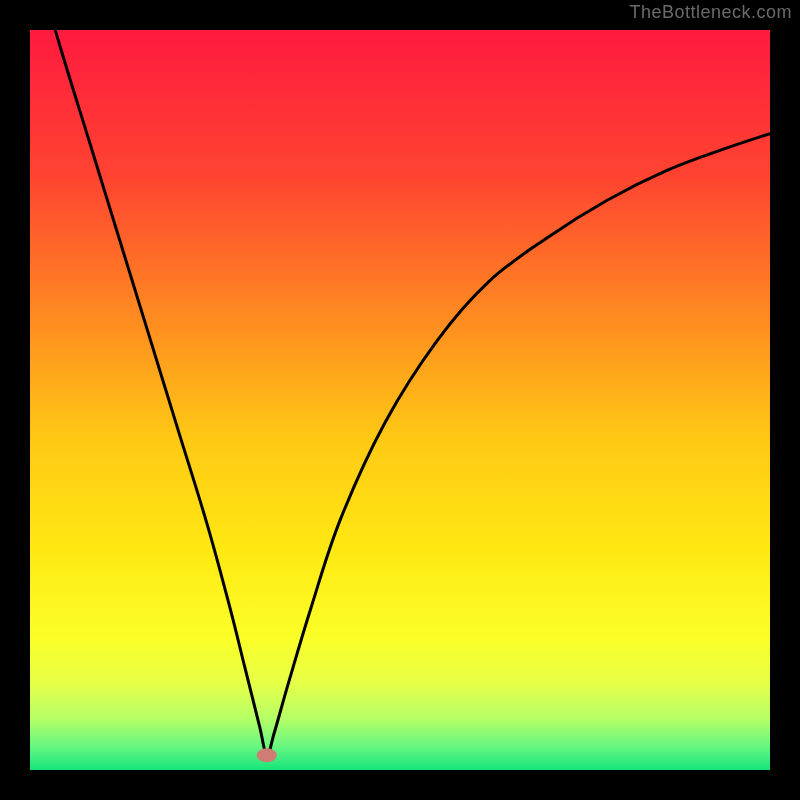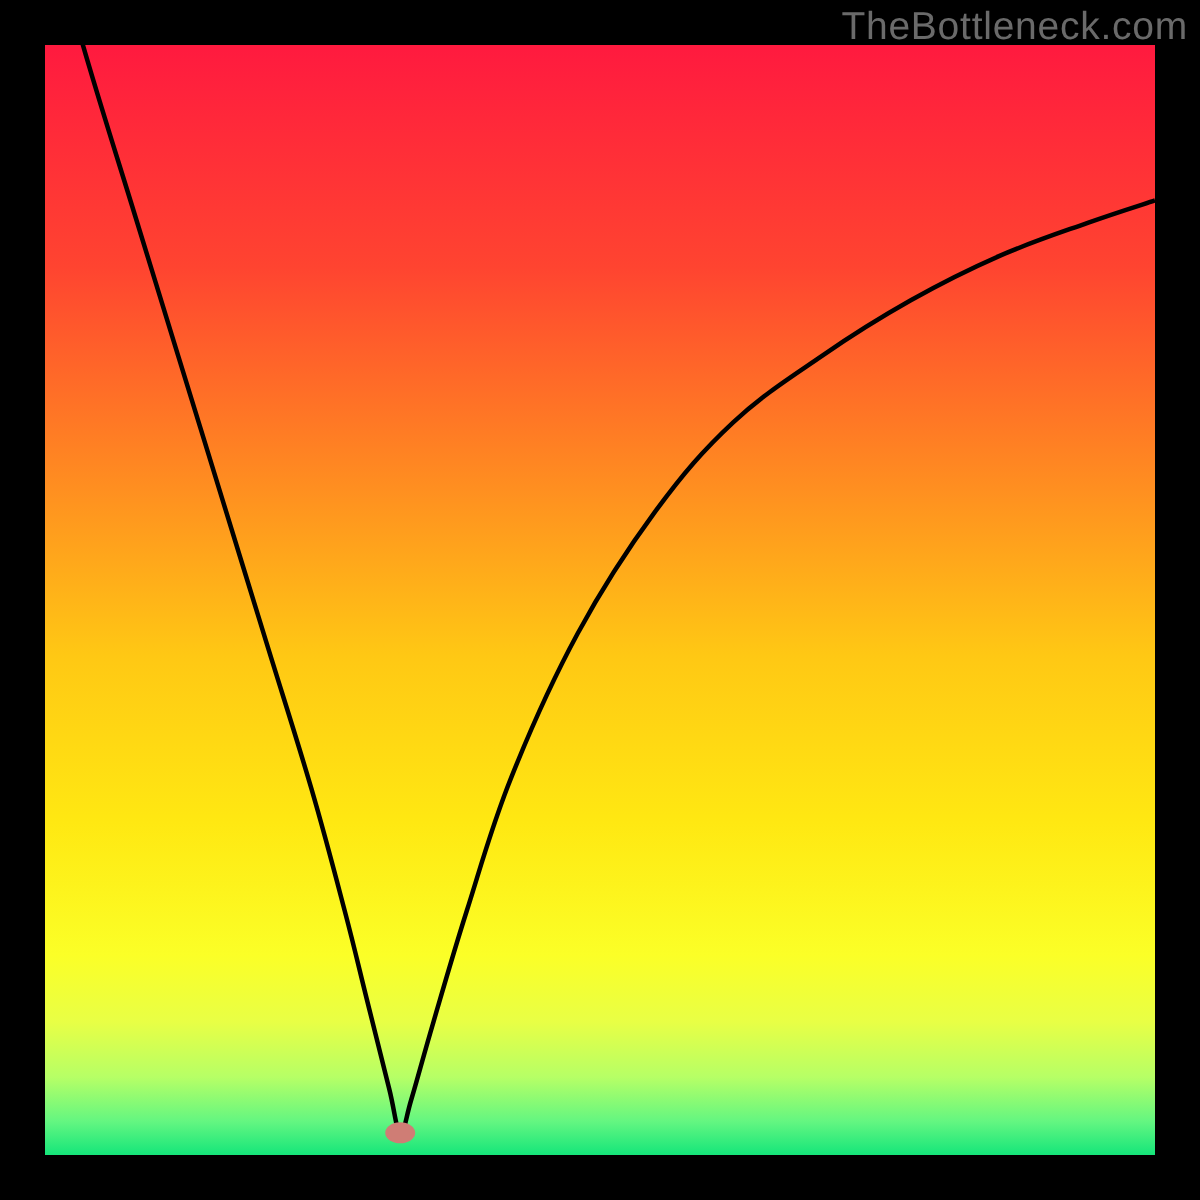--- a/index.html
+++ b/index.html
@@ -15,21 +15,21 @@
     position: relative;
     width: 800px;
     height: 800px;
     background: #000;
   }
   .watermark {
     position: absolute;
     top: 2px;
     right: 8px;
     color: #6a6a6a;
-    font-size: 26px;
+    font-size: 18px;
     font-weight: 400;
     letter-spacing: 0.5px;
     z-index: 10;
     user-select: none;
   }
   .plot {
     position: absolute;
     left: 30px;
     top: 30px;
     width: 740px;

